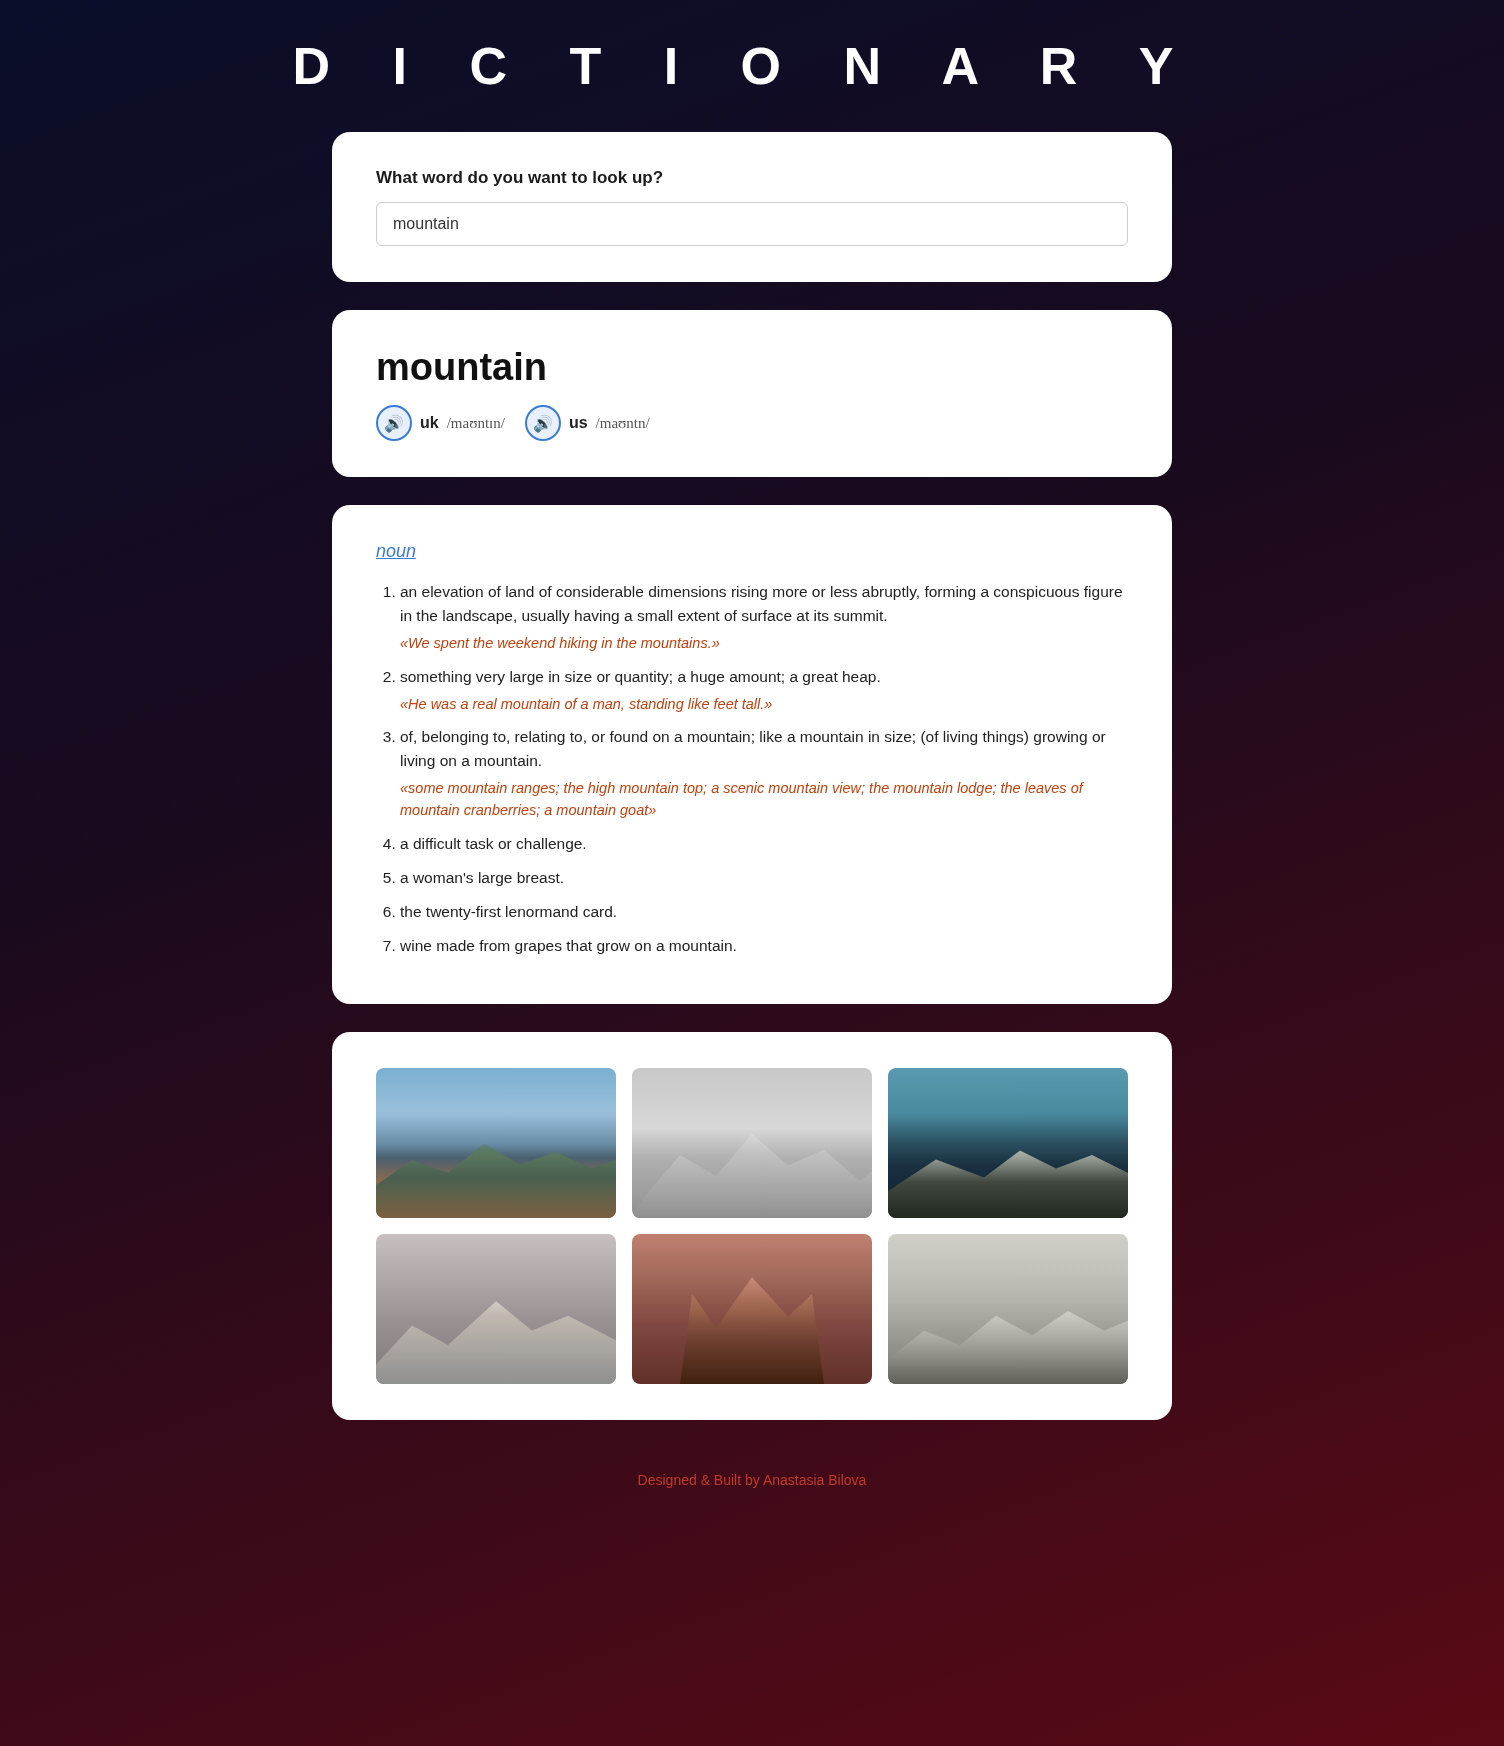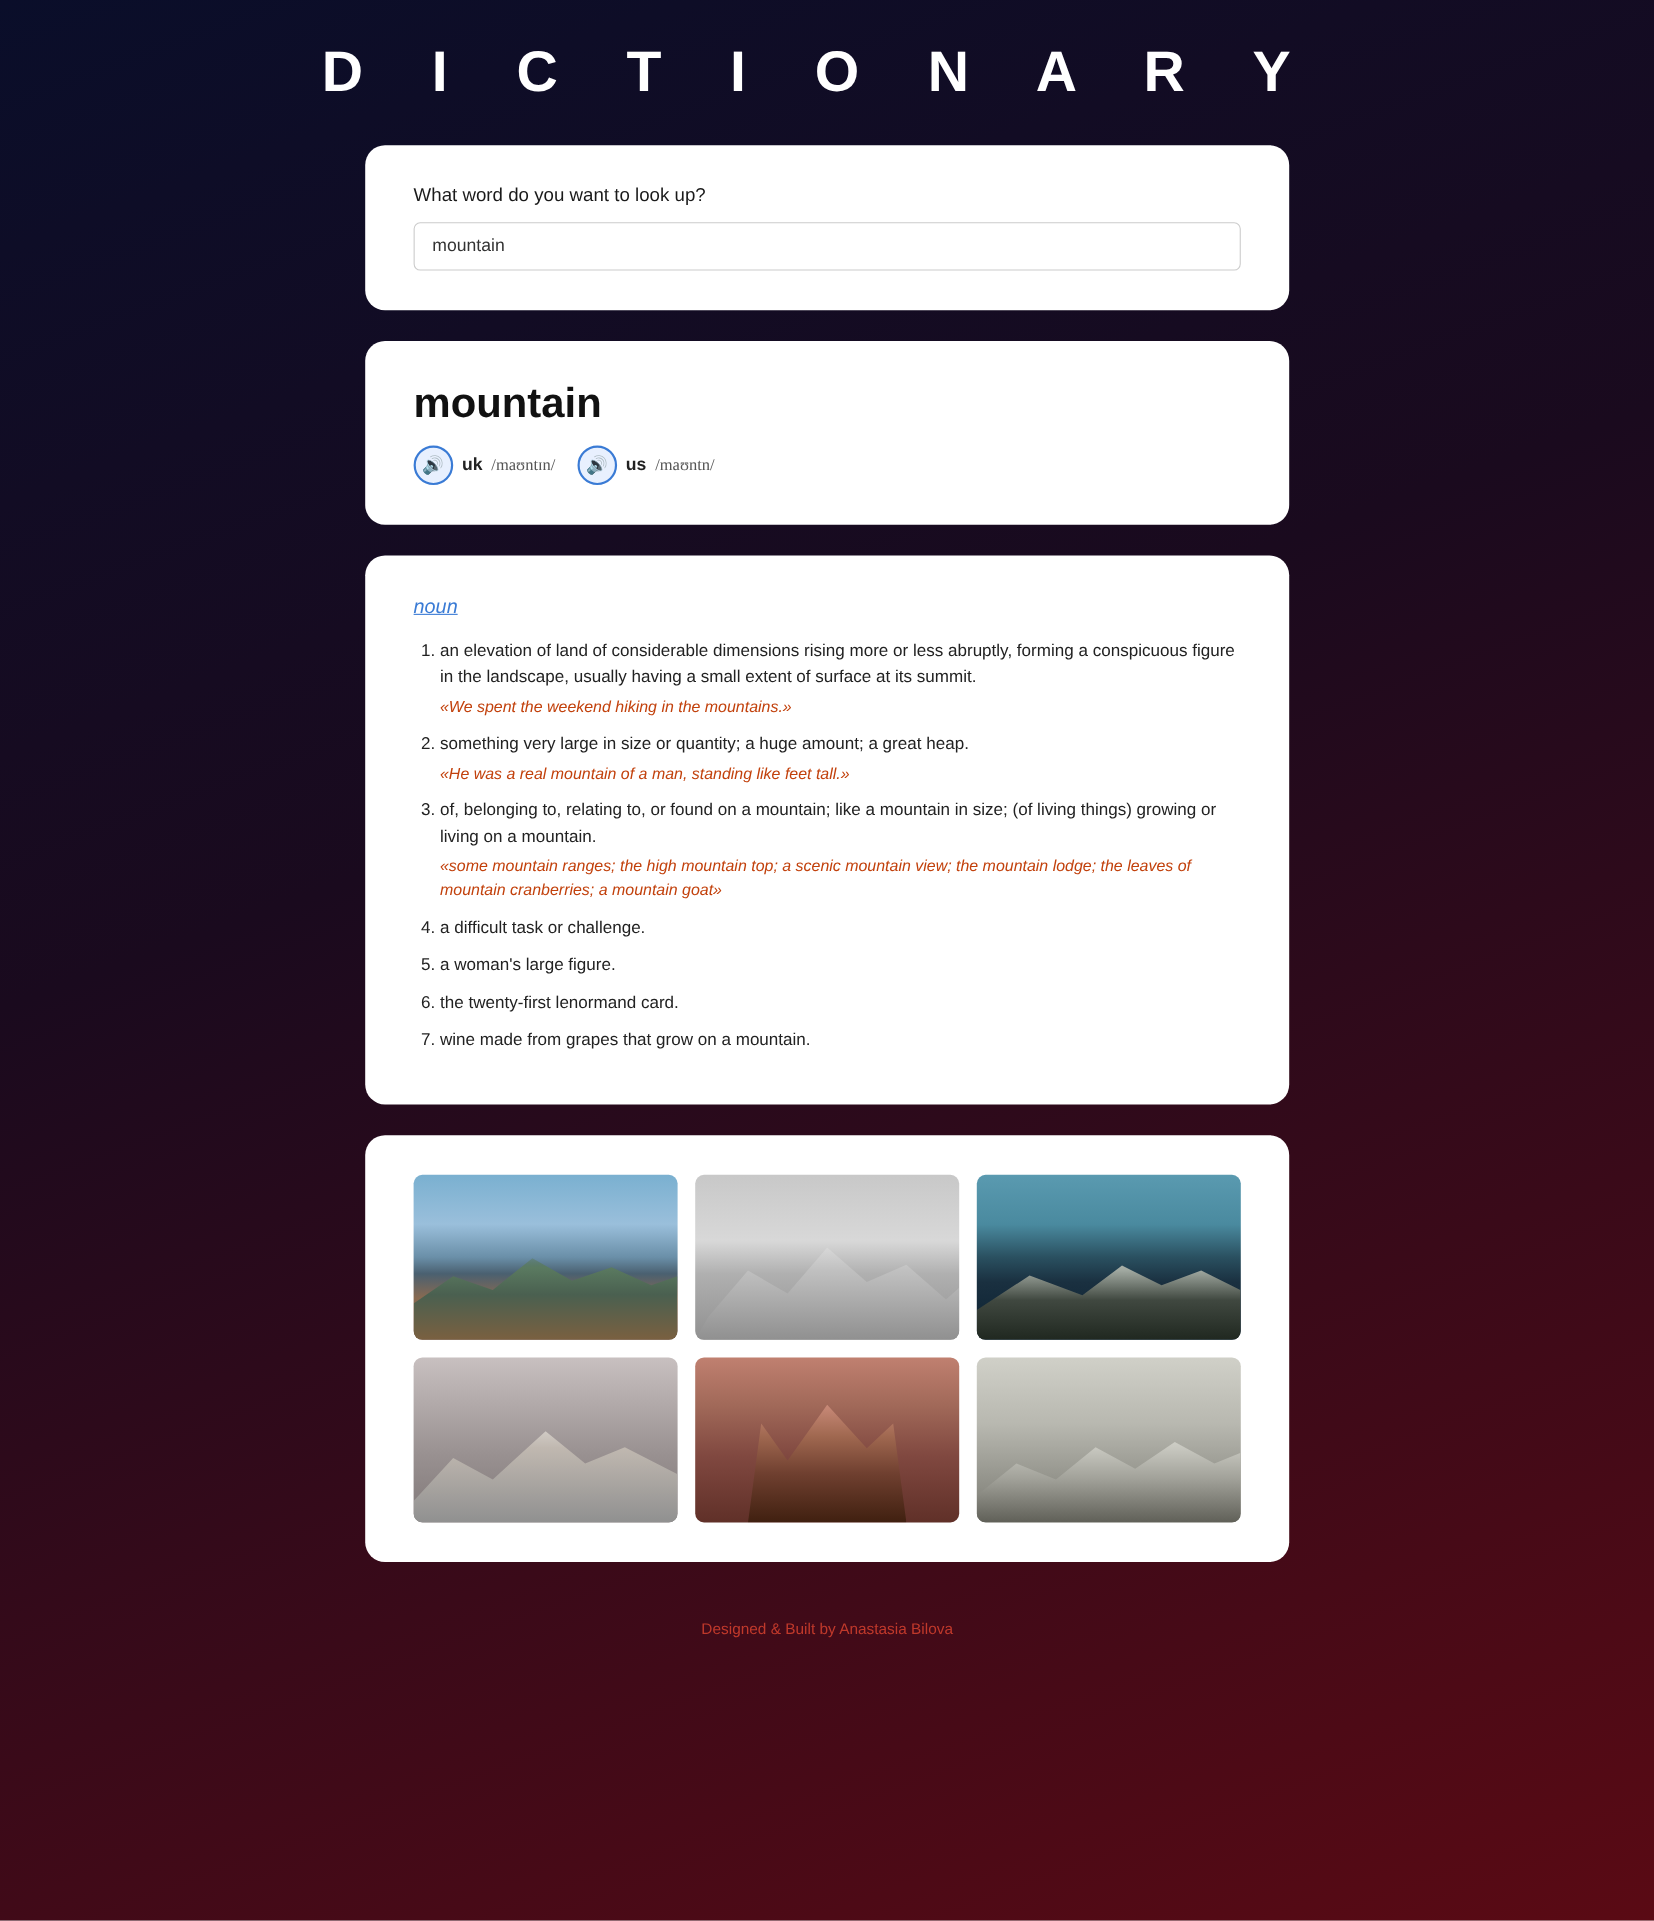--- a/index.html
+++ b/index.html
@@ -29,21 +29,21 @@
       background: #ffffff;
       border-radius: 18px;
       padding: 36px 44px;
       width: 840px;
       margin-bottom: 28px;
     }
 
     
     .search-label {
       font-size: 17px;
-      font-weight: 400;
+      font-weight: 700;
       color: #1a1a1a;
       margin-bottom: 14px;
       display: block;
     }
 
     .search-input {
       width: 100%;
       border: 1.5px solid #ccc;
       border-radius: 6px;
       padding: 12px 16px;
@@ -266,21 +266,21 @@
   </div>
 </div>
 
 <div class="card">
   <span class="pos-label">noun</span>
   <ol class="definitions-list">
   <li>an elevation of land of considerable dimensions rising more or less abruptly, forming a conspicuous figure in the landscape, usually having a small extent of surface at its summit.<span class="definition-example">«We spent the weekend hiking in the mountains.»</span></li>
       <li>something very large in size or quantity; a huge amount; a great heap.<span class="definition-example">«He was a real mountain of a man, standing like feet tall.»</span></li>
       <li>of, belonging to, relating to, or found on a mountain; like a mountain in size; (of living things) growing or living on a mountain.<span class="definition-example">«some mountain ranges; the high mountain top; a scenic mountain view; the mountain lodge; the leaves of mountain cranberries; a mountain goat»</span></li>
       <li>a difficult task or challenge.</li>
-      <li>a woman's large figure.</li>
+      <li>a woman's large breast.</li>
       <li>the twenty-first lenormand card.</li>
       <li>wine made from grapes that grow on a mountain.</li>
     </ol>
 </div>
 
 <div class="card">
   <div class="images-grid">
     <div class="image-placeholder img-1"></div>
     <div class="image-placeholder img-2"></div>
     <div class="image-placeholder img-3"></div>

